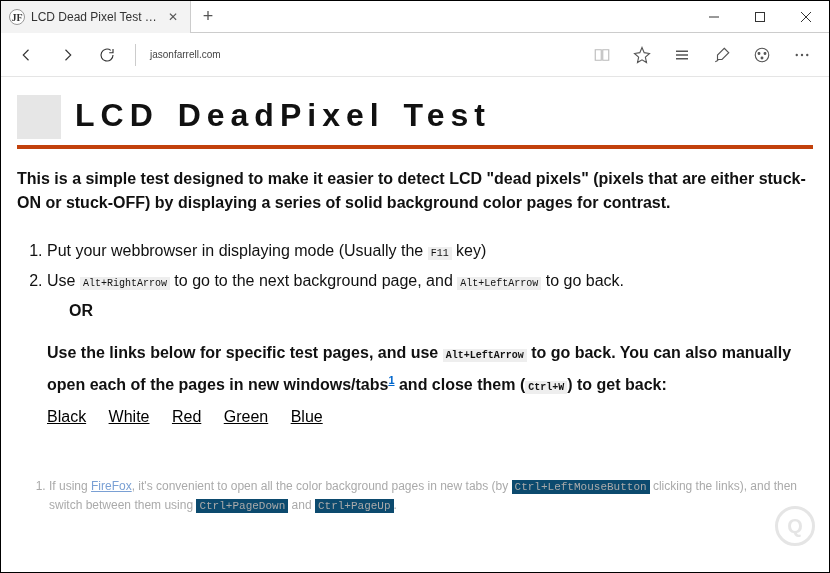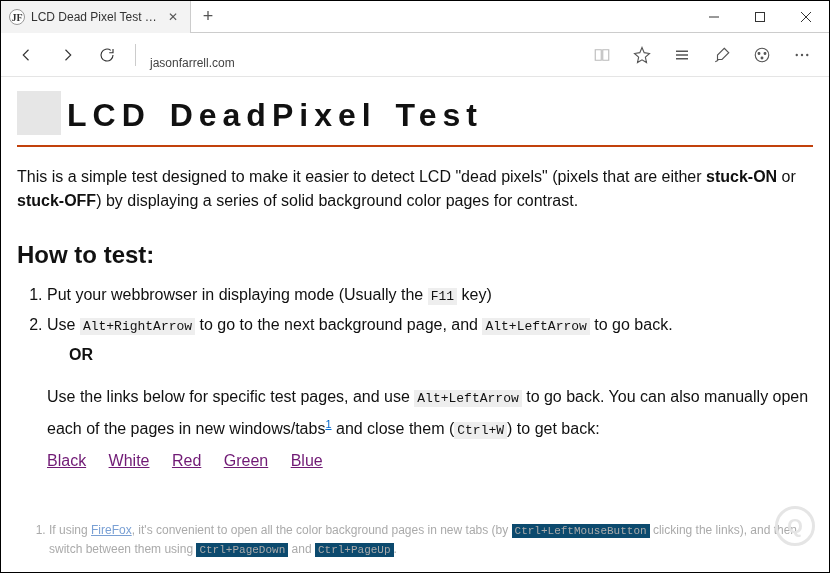--- a/index.html
+++ b/index.html
@@ -37,51 +37,51 @@
   .win-btn svg { width:10px; height:10px; }
   
   .toolbar {
     height: 44px; display:flex; align-items:center;
     padding: 0 8px; gap: 4px;
     border-bottom: 1px solid #e5e5e5;
   }
   .nav-btn { width:36px; height:36px; display:flex; align-items:center; justify-content:center; color:#333;}
   .nav-btn svg { width:18px; height:18px; }
   .addr-sep { width:1px; height:22px; background:#ccc; margin: 0 6px;}
-  .addr { flex:1; height:30px; display:flex; align-items:flex-end; font-size:12px; color:#888; padding-left:4px;}
+  .addr { flex:1; height:30px; display:flex; align-items:center; font-size:10px; color:#888; padding-left:4px;}
   .addr .url-host { color:#444; }
   .right-icons { display:flex; align-items:center; gap:2px; }
   .tbar-icon { width:38px; height:36px; display:flex; align-items:center; justify-content:center; color:#555;}
   .tbar-icon svg { width:18px; height:18px; }
   
   .content { padding: 10px 16px 0 16px; font-size: 16px; color:#111; line-height:1.5;}
-  .page-title-wrap { padding: 4px 0 6px 0; border-bottom:2px solid #c2410c; display:flex; align-items:flex-start; gap:6px;}
+  .page-title-wrap { padding: 4px 0 6px 0; border-bottom:4px solid #c2410c; display:flex; align-items:flex-end; gap:14px;}
   .logo-box { width:44px; height:44px; background:#e6e6e6;}
   h1.page-title {
     margin:0;
     font-family: Arial, sans-serif;
     font-weight: bold;
     font-size: 32px;
     letter-spacing: 6px;
     word-spacing: 4px;
   }
-  p.intro { margin: 18px 0 24px 0; }
+  p.intro { margin: 18px 0 24px 0; font-weight: bold; }
   h2 { font-size: 24px; margin: 18px 0 10px 0;}
   ol { margin: 6px 0 0 0; padding-left: 30px; }
   ol > li { margin-bottom: 6px; }
   .kbd {
     font-family: "Courier New", monospace;
     background: #eee;
     padding: 1px 3px;
-    font-size: 13px;
+    font-size: 10px;
   }
   .or { font-weight:bold; margin: 6px 0 6px 22px;}
-  .sub { margin-left: 0px; margin-top:14px; line-height:2;}
+  .sub { margin-left: 0px; margin-top:14px; line-height:2;font-weight:bold;}
   .sup { color:#0066cc; font-size:11px; vertical-align:super; text-decoration:underline;}
-  a.color-link { color:#701a75; text-decoration:underline; margin-right: 18px;}
+  a.color-link { color:#000000; text-decoration:underline; margin-right: 18px;}
   .links-row { margin-top: 4px; }
   .footnotes { margin-top: 48px; font-size:12px; color:#aaa; padding-left:14px;}
   .footnotes ol { padding-left: 18px;}
   .footnotes .kbd { font-size:11px; background:#0c4a6e; color:#aaa;}
   .footnotes a { color:#7aa0d4; text-decoration:underline;}
   
   .watermark {
     position:absolute; right:14px; bottom:26px;
     font-family: sans-serif; font-style:italic; font-size:28px;
     color:#ddd; display:flex; align-items:center; gap:6px;
@@ -192,21 +192,20 @@
   <div class="content">
     <div class="page-title-wrap">
       <div class="logo-box"></div>
       <h1 class="page-title">LCD DeadPixel Test</h1>
     </div>
 
     <p class="intro">
       <span>This is a simple test designed to make it easier to detect LCD "dead pixels" (pixels that are either </span><strong>stuck-ON</strong><span> or </span><strong>stuck-OFF</strong><span>) by displaying a series of solid background color pages for contrast.</span>
     </p>
 
-    <h2>How to test:</h2>
 
     <ol>
       <li>
         <span>Put your webbrowser in displaying mode (Usually the </span><span class="kbd">F11</span><span> key)</span>
       </li>
       <li>
         <span>Use </span><span class="kbd">Alt+RightArrow</span><span> to go to the next background page, and </span><span class="kbd">Alt+LeftArrow</span><span> to go back.</span>
         <div class="or">OR</div>
         <div class="sub">
           <span>Use the links below for specific test pages, and use </span><span class="kbd">Alt+LeftArrow</span><span> to go back. You can also manually open each of the pages in new windows/tabs</span><a href="#" class="sup">1</a><span> and close them (</span><span class="kbd">Ctrl+W</span><span>) to get back:</span>

